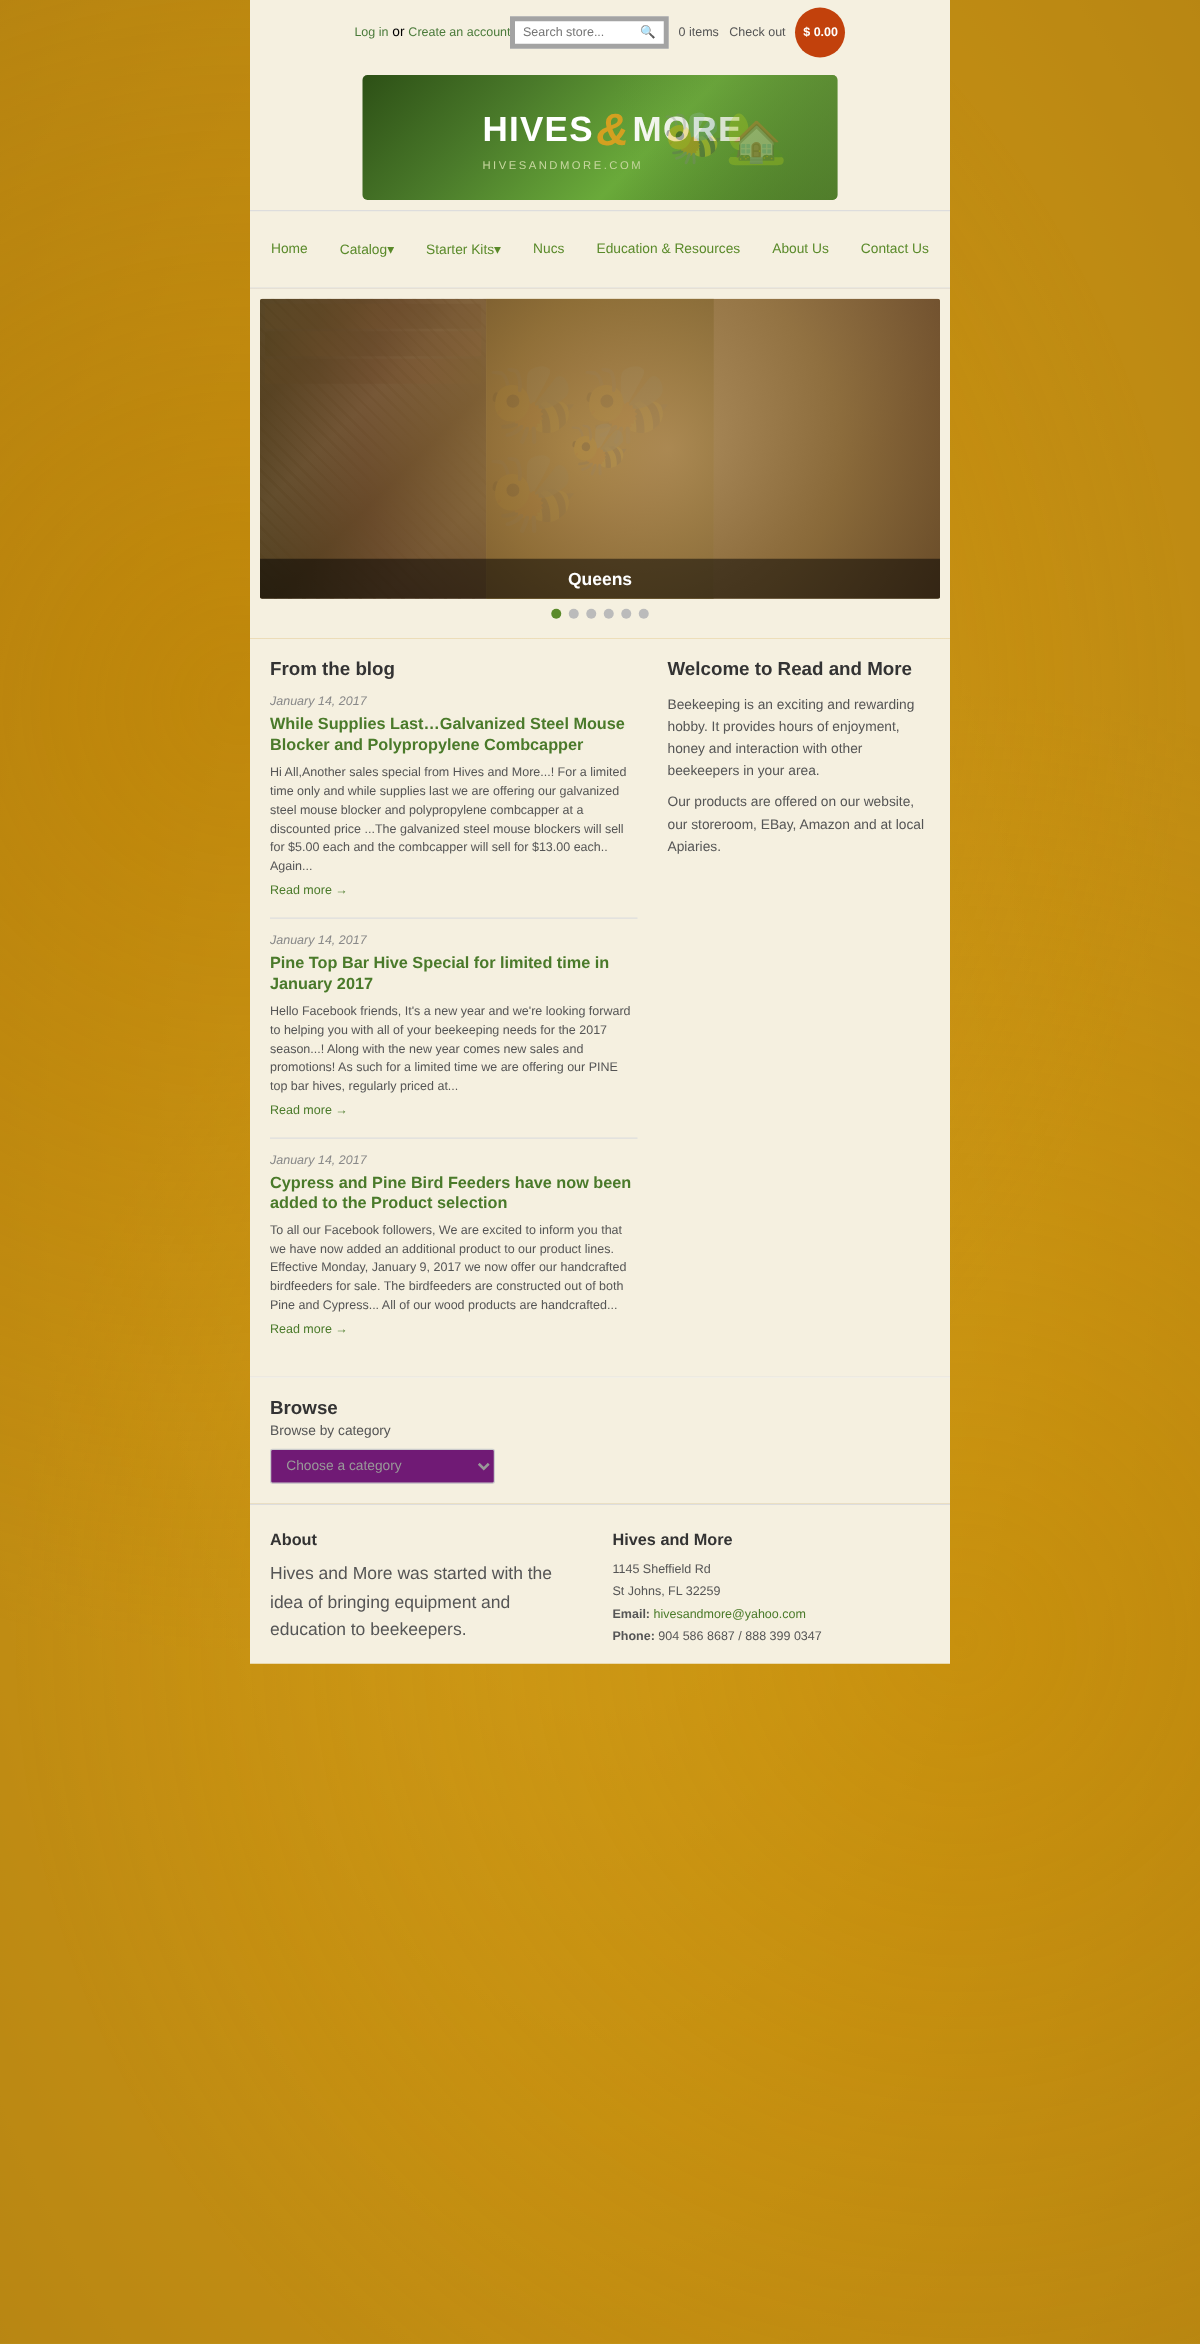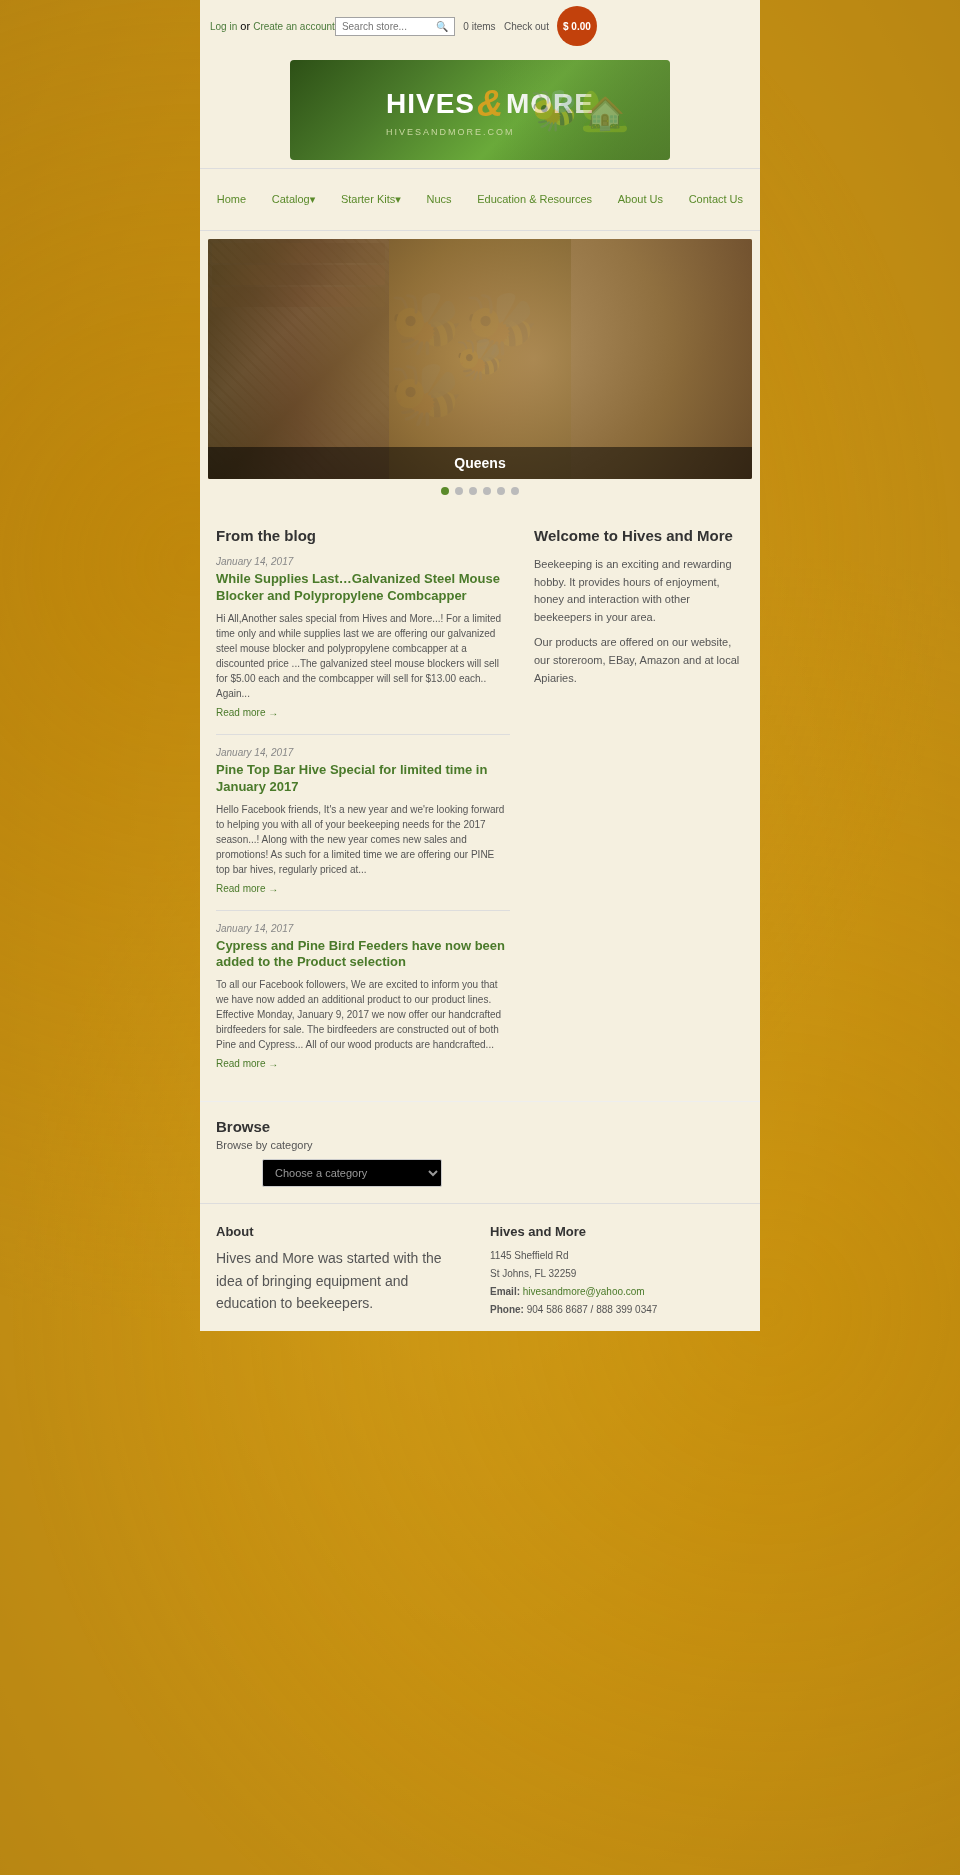--- a/index.html
+++ b/index.html
@@ -33,28 +33,28 @@
       margin: 0 auto;
       position: relative;
       z-index: 1;
       background: transparent;
     }
     
     .top-bar {
       background: #f5f0e0;
       padding: 6px 10px;
       display: flex;
-      justify-content: flex-start;
+      justify-content: center;
       align-items: center;
       font-size: 11px;
     }
     .top-bar-left a { color: #4a7a3a; text-decoration: none; font-size: 10px; }
     .top-bar-right { display: flex; align-items: center; gap: 8px; }
     .search-box {
-      border: 1px solid #a3a3a3;
+      border: 4px solid #a3a3a3;
       background: #fff;
       padding: 3px 6px;
       font-size: 10px;
       display: flex;
       align-items: center;
       gap: 4px;
     }
     .search-box input {
       border: none;
       outline: none;
@@ -221,25 +221,24 @@
       background: #f5f0e0;
       padding: 16px;
       border-top: 1px solid #eee;
     }
     .browse-title { font-size: 15px; font-weight: bold; color: #333; margin-bottom: 4px; }
     .browse-sub { font-size: 11px; color: #555; margin-bottom: 8px; }
     .category-select {
       width: 180px;
       padding: 6px 8px;
       border: 1px solid #ccc;
-      background: #000000;
+      background: #701a75;
       font-size: 11px;
       color: #999;
       border-radius: 2px;
-      margin-left: 46px;
     }
     
     .footer {
       background: #f5f0e0;
       padding: 20px 16px 12px;
       border-top: 1px solid #ddd;
       display: flex;
       gap: 20px;
       justify-content: space-between;
     }
@@ -414,21 +413,21 @@
 
       <div class="blog-post">
         <p class="blog-date">January 14, 2017</p>
         <h3 class="blog-post-title">Cypress and Pine Bird Feeders have now been added to the Product selection</h3>
         <p class="blog-post-text">To all our Facebook followers, We are excited to inform you that we have now added an additional product to our product lines. Effective Monday, January 9, 2017 we now offer our handcrafted birdfeeders for sale. The birdfeeders are constructed out of both Pine and Cypress... All of our wood products are handcrafted...</p>
         <a href="#" class="read-more">Read more →</a>
       </div>
     </div>
 
     <div class="welcome-section">
-      <h2 class="section-title">Welcome to Hives and More</h2>
+      <h2 class="section-title">Welcome to Read and More</h2>
       <p class="welcome-text">Beekeeping is an exciting and rewarding hobby. It provides hours of enjoyment, honey and interaction with other beekeepers in your area.</p>
       <p class="welcome-text">Our products are offered on our website, our storeroom, EBay, Amazon and at local Apiaries.</p>
     </div>
 
   </div>
 
   <div class="browse-section">
     <h2 class="browse-title">Browse</h2>
     <p class="browse-sub">Browse by category</p>
     <select class="category-select">

